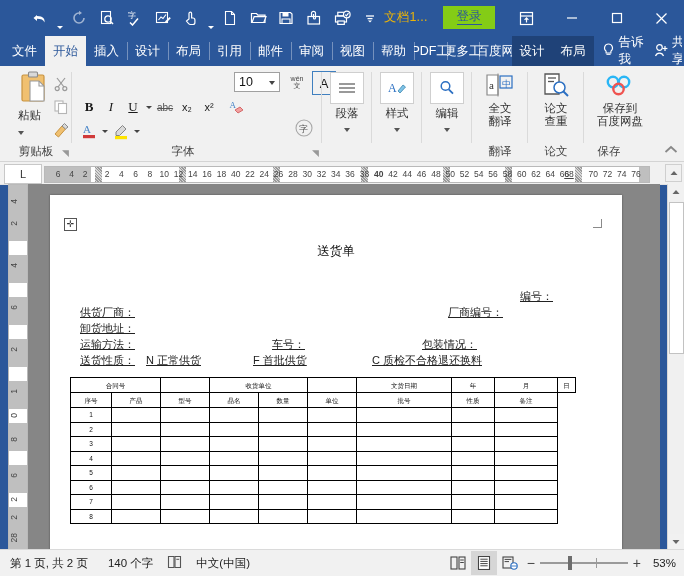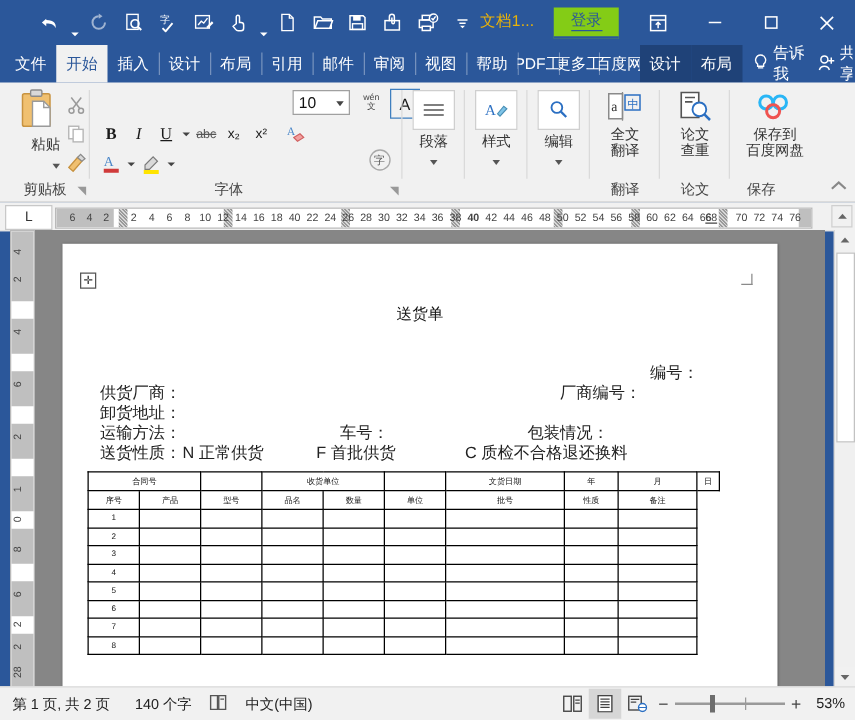--- a/index.html
+++ b/index.html
@@ -40,21 +40,21 @@
   .share{margin-left:auto;display:flex;align-items:center;gap:3px;color:#fff;padding-right:2px;font-size:12.5px;}
 
   
   .ribbon{position:absolute;left:0;top:66px;width:684px;height:95px;background:#f1f1f1;border-bottom:1px solid #d4d4d4;overflow:hidden;}
   .group{position:absolute;top:0;height:95px;}
   .group .sep{position:absolute;right:0;top:6px;bottom:18px;width:1px;background:#dadada;}
   .glabel{position:absolute;bottom:2px;left:0;right:0;text-align:center;font-size:11.5px;color:#444;}
 
   
   .g-clip{left:0;width:72px;}
-  .pastebtn{position:absolute;left:6px;top:4px;width:42px;text-align:right;}
+  .pastebtn{position:absolute;left:18px;top:4px;width:42px;text-align:left;}
   .pastebtn .lbl{font-size:11.5px;color:#333;margin-top:1px;}
   .pastebtn .car{margin-top:1px;}
   .minis{position:absolute;left:50px;top:6px;width:22px;}
   .mini{height:23px;display:flex;align-items:center;justify-content:center;}
 
   
   .g-font{left:72px;width:250px;}
   .fontname{position:absolute;left:6px;top:6px;width:152px;height:20px;background:#fff;border:1px solid #a0a0a0;
             display:flex;align-items:center;padding-left:4px;box-sizing:border-box;font-size:12.5px;color:#111;}
   .fontname .cv{position:absolute;right:4px;top:8px;width:0;height:0;border-left:3.5px solid transparent;border-right:3.5px solid transparent;border-top:4px solid #444;}
@@ -107,21 +107,21 @@
 
   
   .docarea{position:absolute;left:28px;top:184px;width:632px;height:366px;background:#868686;overflow:hidden;}
   .page{position:absolute;left:22px;top:11px;width:572px;height:400px;background:#fff;box-shadow:0 0 2px rgba(0,0,0,.4);}
   .mark{position:absolute;width:8px;height:8px;}
   .mark.tr{right:20px;top:24px;border-right:1px solid #8a8a8a;border-bottom:1px solid #8a8a8a;}
   .movehandle{position:absolute;left:14px;top:23px;width:11px;height:11px;border:1px solid #555;
               display:flex;align-items:center;justify-content:center;font-size:9px;color:#333;line-height:9px;}
   .doctitletxt{position:absolute;left:0;right:0;top:48px;text-align:center;font-size:12.5px;color:#111;
                font-family:"Liberation Serif","DejaVu Serif",serif;}
-  .fld{position:absolute;font-size:13px;color:#222;white-space:nowrap;}
+  .fld{position:absolute;font-size:11px;color:#222;white-space:nowrap;text-decoration:underline;}
 
   
   .dtable{position:absolute;left:20px;top:182px;width:506px;border-collapse:collapse;}
   .dtable td{border:1px solid #000;height:13.5px;font-size:6.5px;color:#111;text-align:center;padding:0;line-height:13px;}
   .dtable td.h{height:14px;}
 
   
   .vscroll{position:absolute;right:0;top:184px;width:16px;height:366px;background:#f0f0f0;border-left:1px solid #d7d7d7;}
   .vthumb{position:absolute;left:1px;top:2px;width:13px;height:150px;background:#fff;border:1px solid #c2c2c2;}
   .vsb-btn{position:absolute;left:0;width:16px;height:16px;background:#f1f1f1;display:flex;align-items:center;justify-content:center;}

